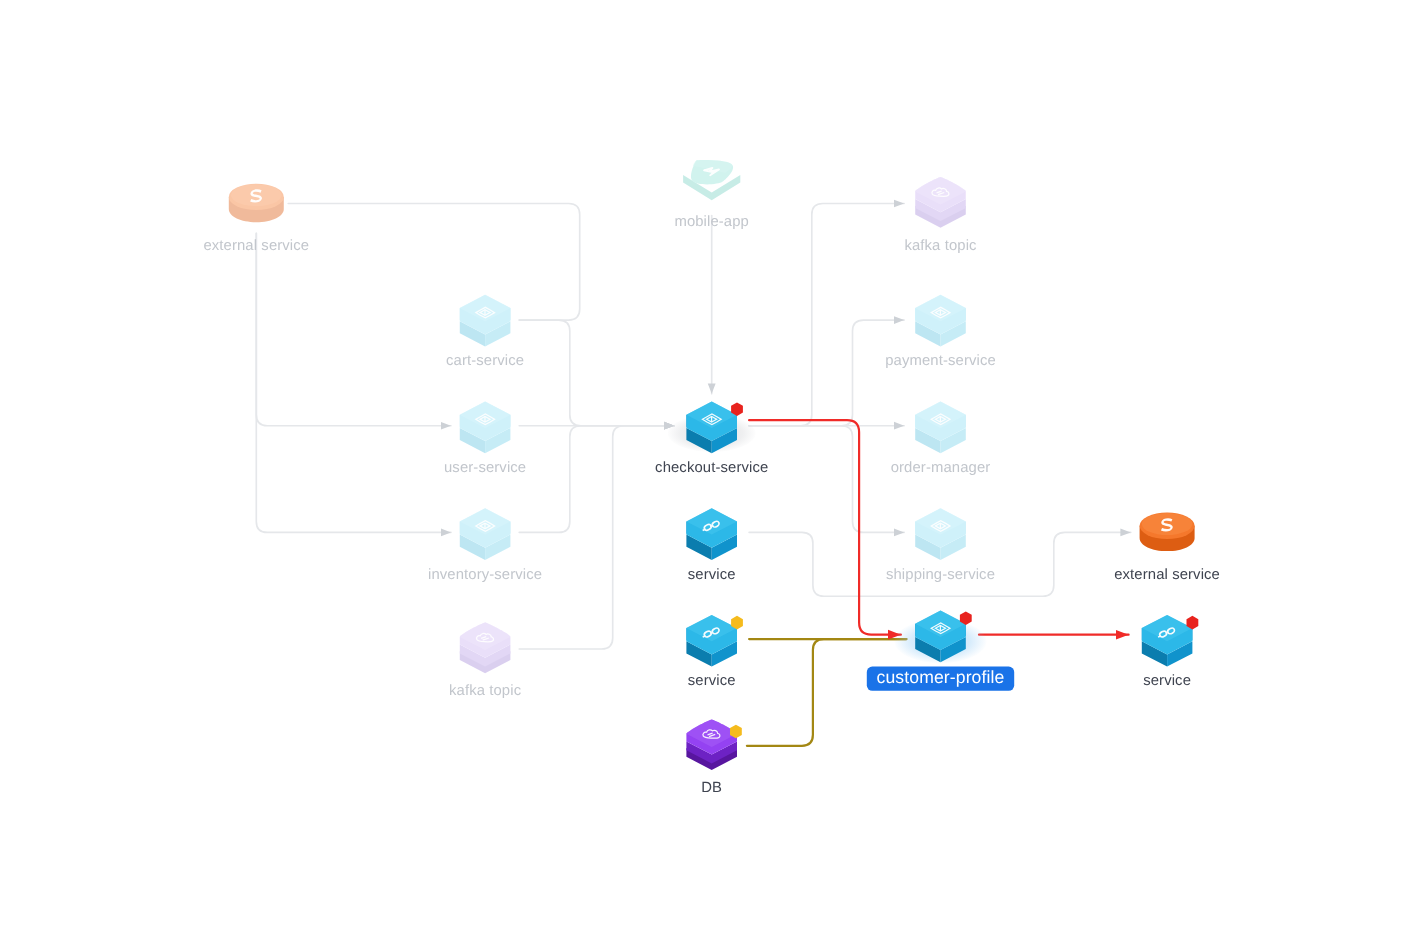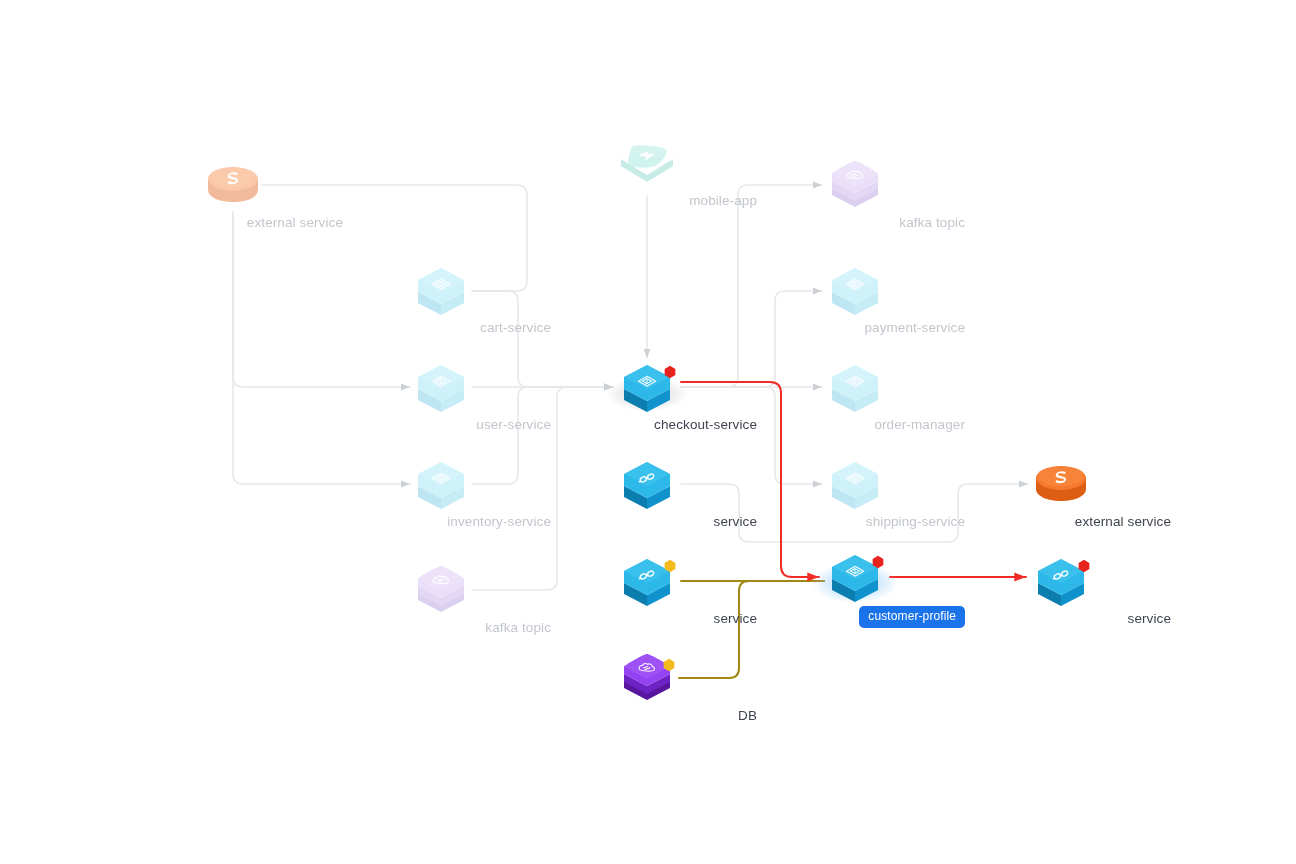--- a/index.html
+++ b/index.html
@@ -46,40 +46,40 @@
     top: -28px;
     width: 68px;
     height: 56px;
   }
   .node-gfx svg { display: block; overflow: visible; }
   .node-label {
     position: absolute;
     left: -110px;
     top: 30px;
     width: 220px;
-    text-align: right;
+    text-align: center;
     font-size: 13.5px;
     line-height: 16px;
     color: #3f4450;
     white-space: nowrap;
     letter-spacing: 0.1px;
   }
   .node.dim .node-label { color: #c2c6cc; }
   .node.dim .node-gfx { opacity: 0.42; }
   .node-label.pill {
     left: -110px;
     top: 29px;
   }
   .node-label.pill > span {
     display: inline-block;
     background: #1a73e8;
     color: #ffffff;
     padding: 3px 9px 4px 9px;
     border-radius: 5px;
-    font-size: 12px;
+    font-size: 16px;
     line-height: 15px;
   }
   .halo {
     position: absolute;
     left: -42px;
     top: -14px;
     width: 84px;
     height: 40px;
     border-radius: 50%;
     background: radial-gradient(ellipse at center, rgba(140,200,245,0.55) 0%, rgba(150,205,246,0.38) 45%, rgba(160,210,248,0.0) 72%);

